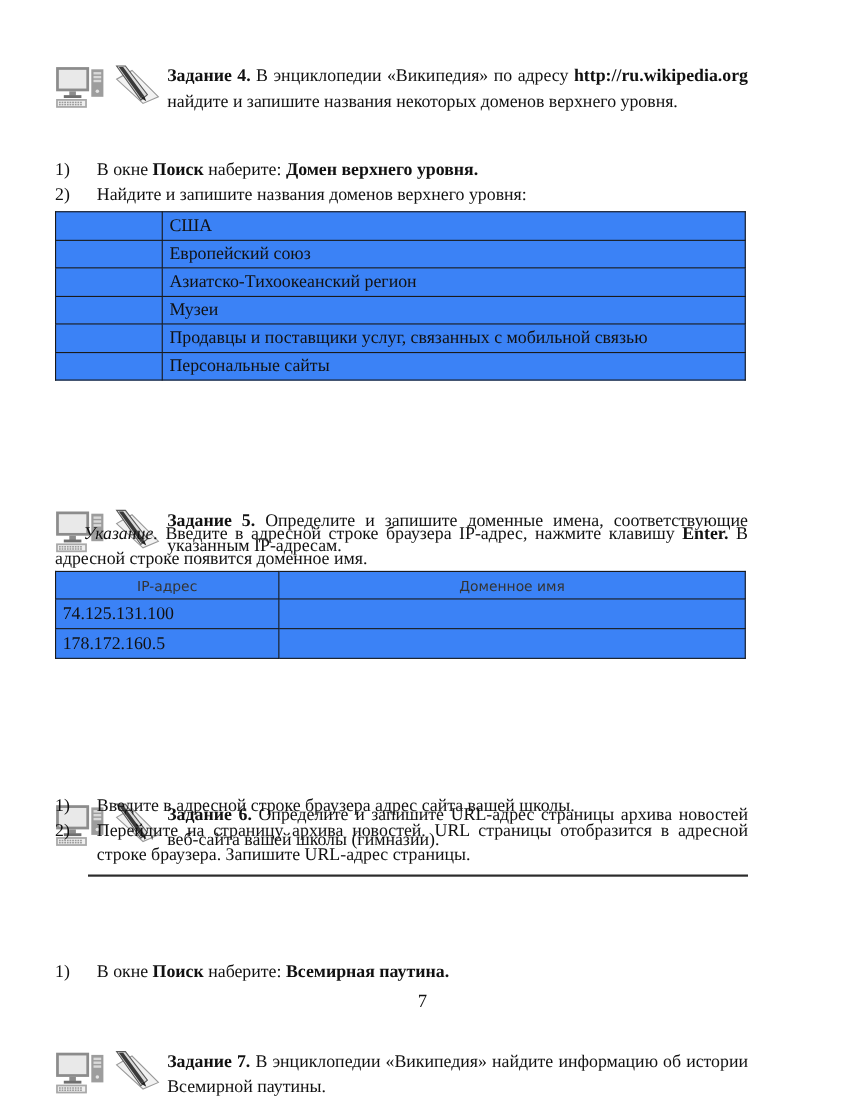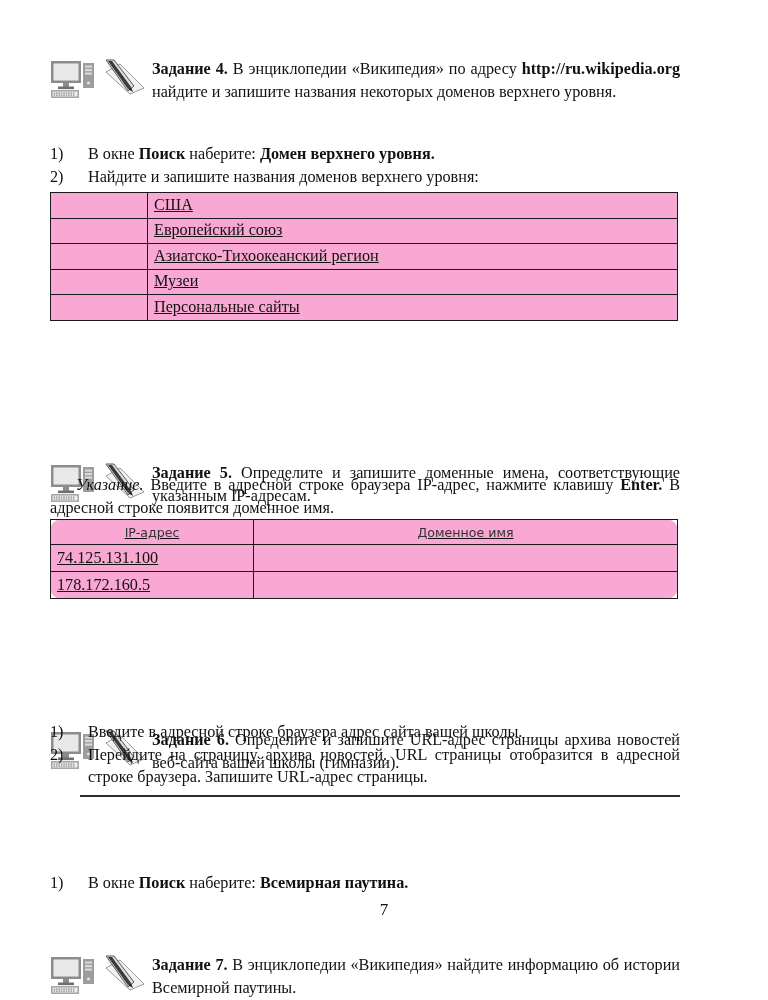--- a/index.html
+++ b/index.html
@@ -95,22 +95,21 @@
     width: 30px;
     text-align: left;
   }
 
   
   table.doc-table {
     position: absolute;
     border-collapse: collapse;
     border: 1.6px solid #1a1a1a;
     table-layout: fixed;
-    background: #f9a8d4;
-    text-decoration: underline;
+    background: #3b82f6;
   }
   table.doc-table td, table.doc-table th {
     border: 1.1px solid #1a1a1a;
     padding: 0 6px;
     font-size: 16.2px;
     font-weight: normal;
     text-align: left;
     vertical-align: middle;
     color: #111;
   }
@@ -121,21 +120,20 @@
     width: 628px;
   }
   #table-domains td { height: 24.5px; }
   #table-domains td.c1 { width: 84px; }
 
   
   #table-ip {
     left: 50px;
     top: 519px;
     width: 628px;
-    border-radius: 12px;
   }
   #table-ip td { height: 26px; }
   #table-ip td.ipcol { width: 190px; }
   #table-ip tr.hdr td {
     text-align: center;
     font-family: "DejaVu Sans", "Liberation Sans", sans-serif;
     font-size: 12.6px;
     color: #333;
     height: 24px;
     border-bottom-width: 1.8px;
@@ -234,20 +232,24 @@
       <tr>
         <td class="c1"></td>
         <td>Азиатско-Тихоокеанский регион</td>
       </tr>
       <tr>
         <td class="c1"></td>
         <td>Музеи</td>
       </tr>
       <tr>
         <td class="c1"></td>
+        <td>Продавцы и поставщики услуг, связанных с мобильной связью</td>
+      </tr>
+      <tr>
+        <td class="c1"></td>
         <td>Персональные сайты</td>
       </tr>
     </tbody>
   </table>
 
   <div class="block task" style="top:416px;">
     <div class="icon-wrap">
       <svg class="pc-icon" viewBox="0 0 46 40">
         <rect x="1" y="2" width="30" height="22" fill="#8c8c8c"></rect>
         <rect x="3.5" y="4.5" width="25" height="17" fill="#e9e9e9"></rect>

